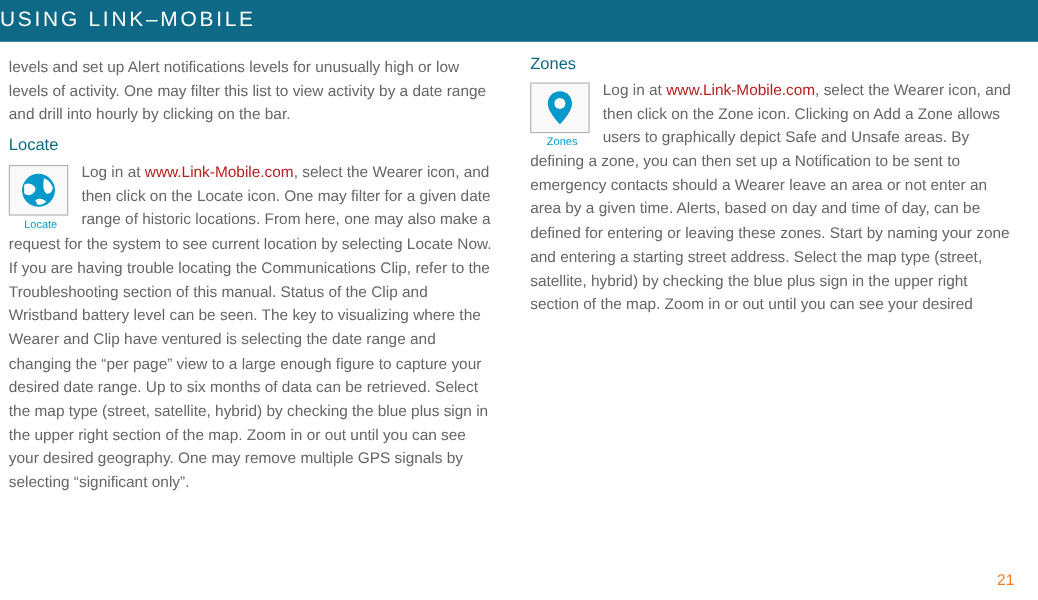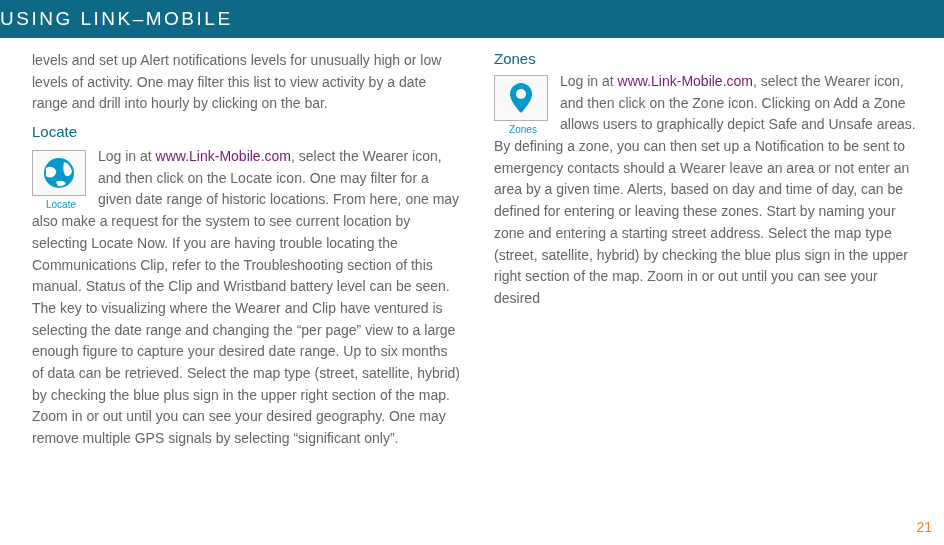--- a/index.html
+++ b/index.html
@@ -20,21 +20,21 @@
     padding-right: 20px;
   }
   .header-title {
     color: #ffffff;
     font-size: 19px;
     letter-spacing: 2.5px;
     font-weight: 400;
   }
   .content {
     display: flex;
-    padding: 12px 20px 0 32px;
+    padding: 12px 20px 0 8px;
     gap: 32px;
   }
   .column {
     flex: 1;
     min-width: 0;
   }
   .section-heading {
     color: #0d6986;
     font-size: 15px;
     font-weight: 400;
@@ -61,26 +61,26 @@
     align-items: center;
     justify-content: center;
   }
   .icon-block .label {
     font-size: 10px;
     color: #0399cc;
     margin-top: 3px;
     display: block;
   }
   .link {
-    color: #701a75;
+    color: #b91c1c;
   }
   .page-number {
     position: absolute;
     bottom: 10px;
-    right: 12px;
+    right: 22px;
     color: #f47b20;
     font-size: 14px;
     margin-left: 32px;
   }
   .para {
     font-size: 14px;
     line-height: 1.55;
     color: #666666;
   }
   .clear { clear: both; }

